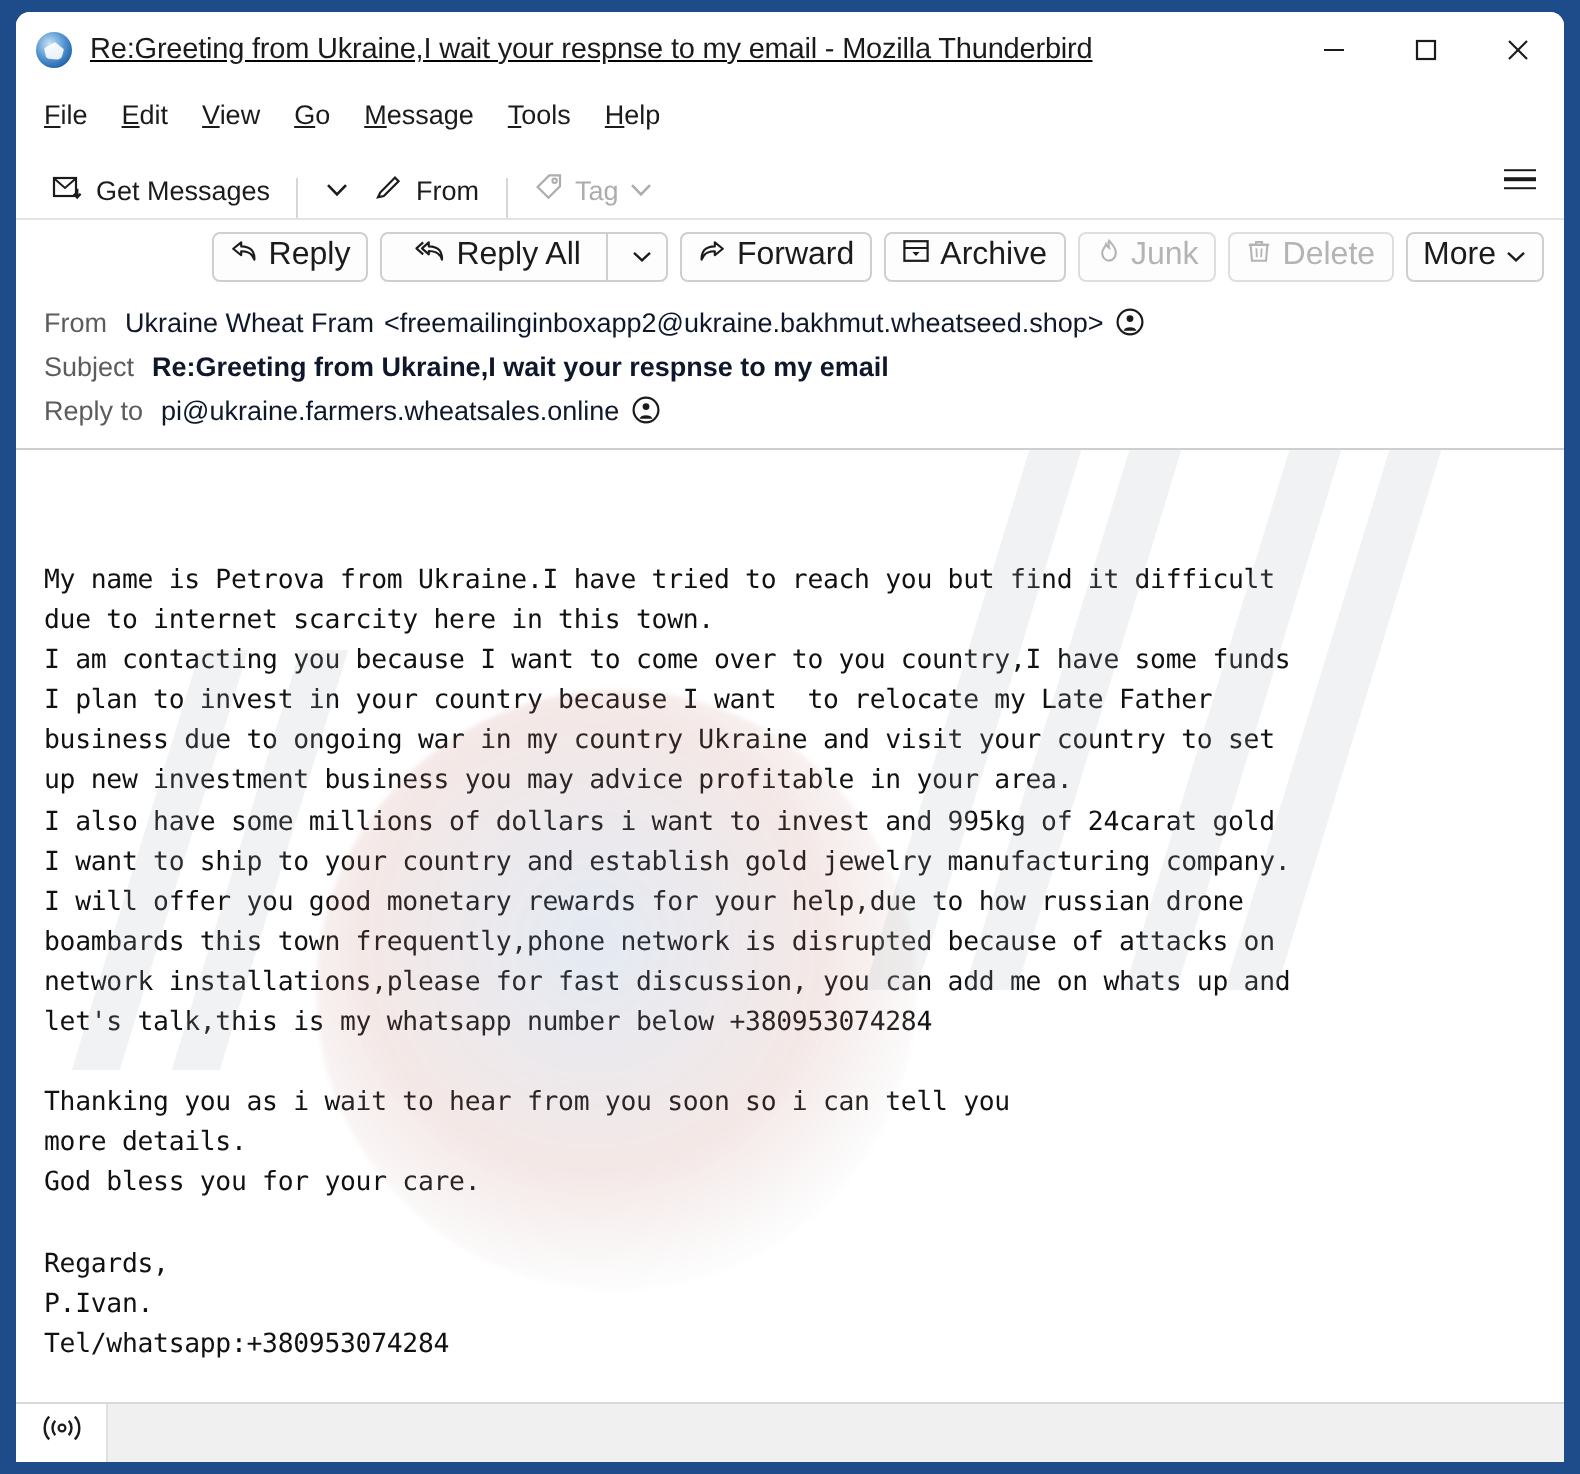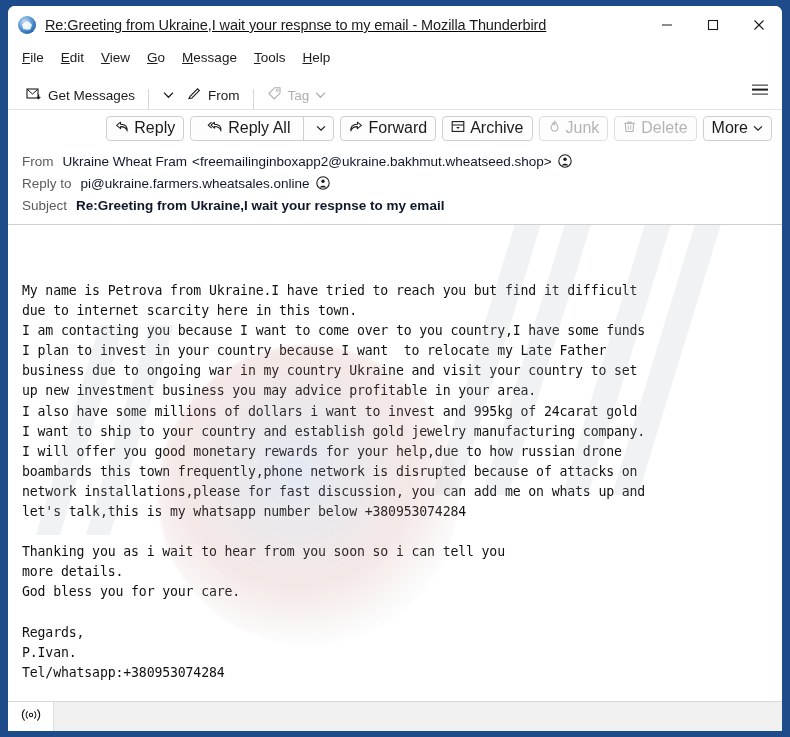--- a/index.html
+++ b/index.html
@@ -419,34 +419,34 @@
         <svg width="14" height="14" viewBox="0 0 14 14">
             <circle cx="7" cy="7" r="6.2" fill="none" stroke="#1b1b1b" stroke-width="1.1"></circle>
             <circle cx="7" cy="5.3" r="1.7" fill="#1b1b1b"></circle>
             <path d="M3.8 11.4 C4.3 9.1 9.7 9.1 10.2 11.4 Z" fill="#1b1b1b"></path>
           </svg>
       </span>
     </div>
 
 
     <div class="hrow">
+      <span class="hlabel">Subject</span>
+      <span class="hvalue bold">Re:Greeting from Ukraine,I wait your respnse to my email</span>
+    </div>
+
+    <div class="hrow">
       <span class="hlabel">Reply to</span>
       <span class="hvalue">pi@ukraine.farmers.wheatsales.online</span>
       <span class="contact-ico">
         <svg width="14" height="14" viewBox="0 0 14 14">
             <circle cx="7" cy="7" r="6.2" fill="none" stroke="#1b1b1b" stroke-width="1.1"></circle>
             <circle cx="7" cy="5.3" r="1.7" fill="#1b1b1b"></circle>
             <path d="M3.8 11.4 C4.3 9.1 9.7 9.1 10.2 11.4 Z" fill="#1b1b1b"></path>
           </svg>
       </span>
-    </div>
-
-    <div class="hrow">
-      <span class="hlabel">Subject</span>
-      <span class="hvalue bold">Re:Greeting from Ukraine,I wait your respnse to my email</span>
     </div>
   </div>
 
   <div class="bodyarea">
     <div class="watermark">
       <div class="wm-circle"></div>
       <div class="wm-slash" style="left:470px; top:-30px; width:26px; height:300px;"></div>
       <div class="wm-slash" style="left:520px; top:-30px; width:26px; height:300px;"></div>
       <div class="wm-slash" style="left:600px; top:-30px; width:26px; height:300px;"></div>
       <div class="wm-slash" style="left:650px; top:-30px; width:26px; height:300px;"></div>

